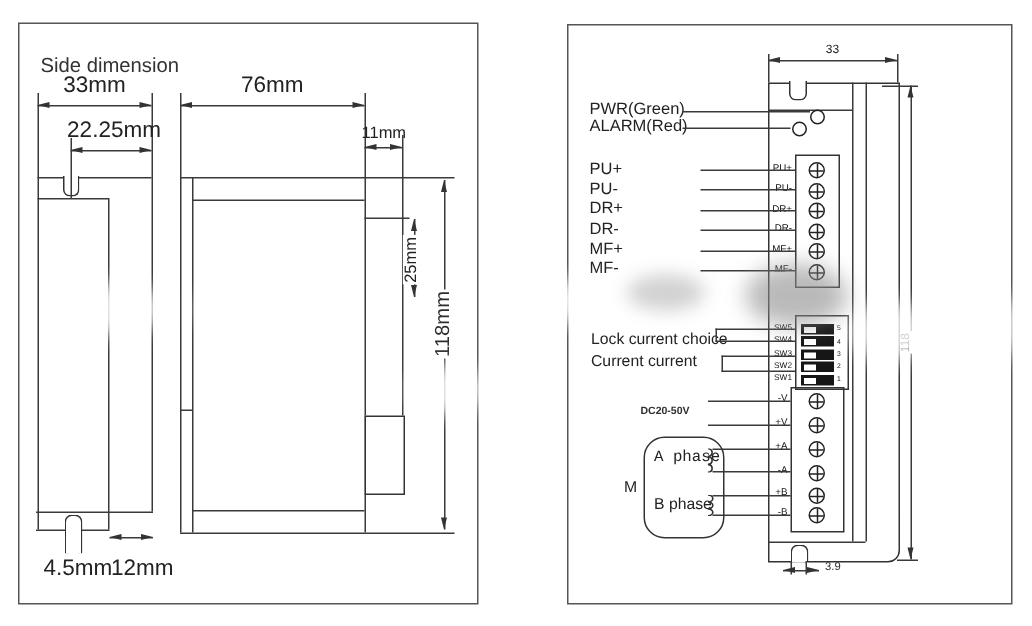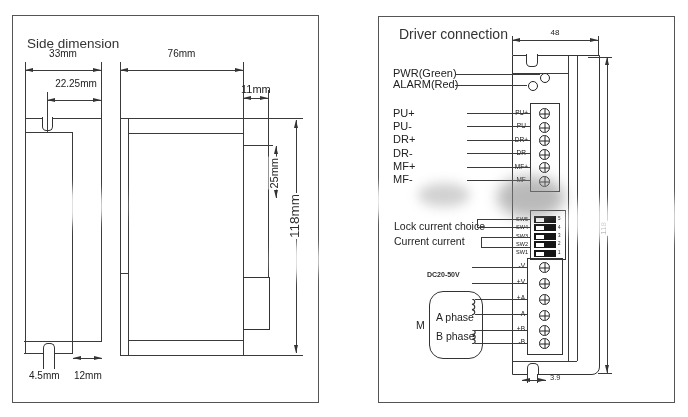--- a/index.html
+++ b/index.html
@@ -22,21 +22,21 @@
   .led{position:absolute;width:8px;height:8px;border:1.1px solid #222;border-radius:50%;background:#fff;}
   .dip{position:absolute;width:22px;height:7px;background:#161616;}
   .nub{position:absolute;width:8px;height:4px;background:#fff;left:1.5px;top:1.5px;}
   .notch-top{position:absolute;border:1.2px solid #333;border-top:none;border-radius:0 0 4.5px 4.5px;background:#fff;}
   .notch-bot{position:absolute;border:1.2px solid #333;border-bottom:none;border-radius:5px 5px 0 0;background:#fff;}
   .rect{position:absolute;border:1.2px solid #333;background:#fff;}
   .blob{position:absolute;border-radius:50%;filter:blur(6px);background:#fff;opacity:.85;z-index:20;}
   .wm{position:absolute;z-index:21;font-size:29px;color:#9d9d9d;letter-spacing:1px;
       text-shadow:0 0 5px #fff,0 0 9px #fff,0 0 14px #fff;}
   .t1{font-size:13.5px;color:#333;}
-  .t2{font-size:10px;color:#222;}
+  .t2{font-size:15px;color:#222;}
   .t3{font-size:11px;color:#222;}
   .t4{font-size:10.5px;color:#222;}
   .t5{font-size:6.5px;color:#111;text-align:right;}
   .t6{font-size:5.5px;color:#111;text-align:right;}
   .t7{font-size:4.5px;color:#111;}
   .t8{font-size:8px;color:#222;}
 </style>
 </head>
 <body>
 
@@ -95,38 +95,37 @@
     <div class="ar ar-u" style="left:274px;top:146px;"></div>
     <div class="ar ar-d" style="left:274px;top:190px;"></div>
     <span class="lb t3 vtext" style="left:269px;top:157px;">25mm</span>
     <div class="vl" style="left:296px;top:120px;height:233px;"></div>
     <div class="ar ar-u" style="left:294px;top:120px;"></div>
     <div class="ar ar-d" style="left:294px;top:345px;"></div>
     <span class="lb vtext" style="left:288px;top:193px;font-size:13.5px;">118mm</span>
   </div>
 
   <div class="box" style="left:378px;top:16px;width:295px;height:385px;"></div>
-  <span class="lb" style="left:399px;top:27px;font-size:14px;color:#333;">Driver connection</span>
 
   <div>
 
     <div class="abs" style="left:512px;top:55px;width:86px;height:318px;border:1.2px solid #333;border-radius:0 0 8px 0;"></div>
     <div class="notch-top" style="left:526px;top:54px;width:10px;height:12px;"></div>
     <div class="hl" style="left:512px;top:73px;width:56px;"></div>
     <div class="vl" style="left:568px;top:55px;height:306px;"></div>
     <div class="vl" style="left:577px;top:55px;height:306px;"></div>
     <div class="hl" style="left:512px;top:361px;width:65px;"></div>
     <div class="notch-bot" style="left:527px;top:363px;width:10px;height:11px;"></div>
 
     <div class="vl" style="left:512px;top:36px;height:19px;"></div>
     <div class="vl" style="left:598px;top:36px;height:19px;"></div>
     <div class="hl" style="left:512px;top:40px;width:86px;"></div>
     <div class="ar ar-l" style="left:512px;top:38px;"></div>
     <div class="ar ar-r" style="left:590px;top:38px;"></div>
-    <span class="lb t8" style="left:512px;top:29px;width:86px;text-align:center;">48</span>
+    <span class="lb t8" style="left:512px;top:29px;width:86px;text-align:center;">33</span>
 
     <div class="hl" style="left:588px;top:57px;width:24px;"></div>
     <div class="hl" style="left:598px;top:373px;width:14px;"></div>
     <div class="vl" style="left:607px;top:57px;height:316px;"></div>
     <div class="ar ar-u" style="left:605px;top:57px;"></div>
     <div class="ar ar-d" style="left:605px;top:365px;"></div>
     <span class="lb t8 vtext" style="left:600px;top:221px;">118</span>
 
     <div class="vl" style="left:527px;top:374px;height:9px;"></div>
     <div class="vl" style="left:537px;top:374px;height:9px;"></div>
@@ -219,21 +218,21 @@
     <div class="hl" style="left:472px;top:267px;width:55px;"></div>
     <div class="hl" style="left:472px;top:283px;width:55px;"></div>
     <div class="hl" style="left:475px;top:299px;width:52px;"></div>
     <div class="hl" style="left:475px;top:314px;width:52px;"></div>
     <div class="hl" style="left:475px;top:330px;width:52px;"></div>
     <div class="hl" style="left:475px;top:343px;width:52px;"></div>
     <span class="lb" style="left:427px;top:271px;font-size:7px;font-weight:bold;">DC20-50V</span>
 
     <div class="abs" style="left:429px;top:291px;width:52px;height:66px;border:1.3px solid #333;border-radius:14px;"></div>
     <span class="lb t4" style="left:416px;top:320px;">M</span>
-    <span class="lb t4" style="left:436px;top:312px;">A phase</span>
+    <span class="lb t4" style="left:436px;top:300px;font-family:Liberation Mono, monospace;">A phase</span>
     <span class="lb t4" style="left:436px;top:331px;">B phase</span>
     <svg class="abs" style="left:471px;top:299px;" width="8" height="16" viewBox="0 0 8 16">
       <path d="M1 0 A3.4 2.7 0 0 1 1 5.3 A3.4 2.7 0 0 1 1 10.6 A3.4 2.7 0 0 1 1 15.9" fill="none" stroke="#333" stroke-width="1.1"></path>
     </svg>
     <svg class="abs" style="left:471px;top:330px;" width="8" height="14" viewBox="0 0 8 14">
       <path d="M1 0 A3.2 2.3 0 0 1 1 4.6 A3.2 2.3 0 0 1 1 9.2 A3.2 2.3 0 0 1 1 13.8" fill="none" stroke="#333" stroke-width="1.1"></path>
     </svg>
   </div>
 
   <div class="blob" style="left:48px;top:188px;width:62px;height:36px;"></div>

